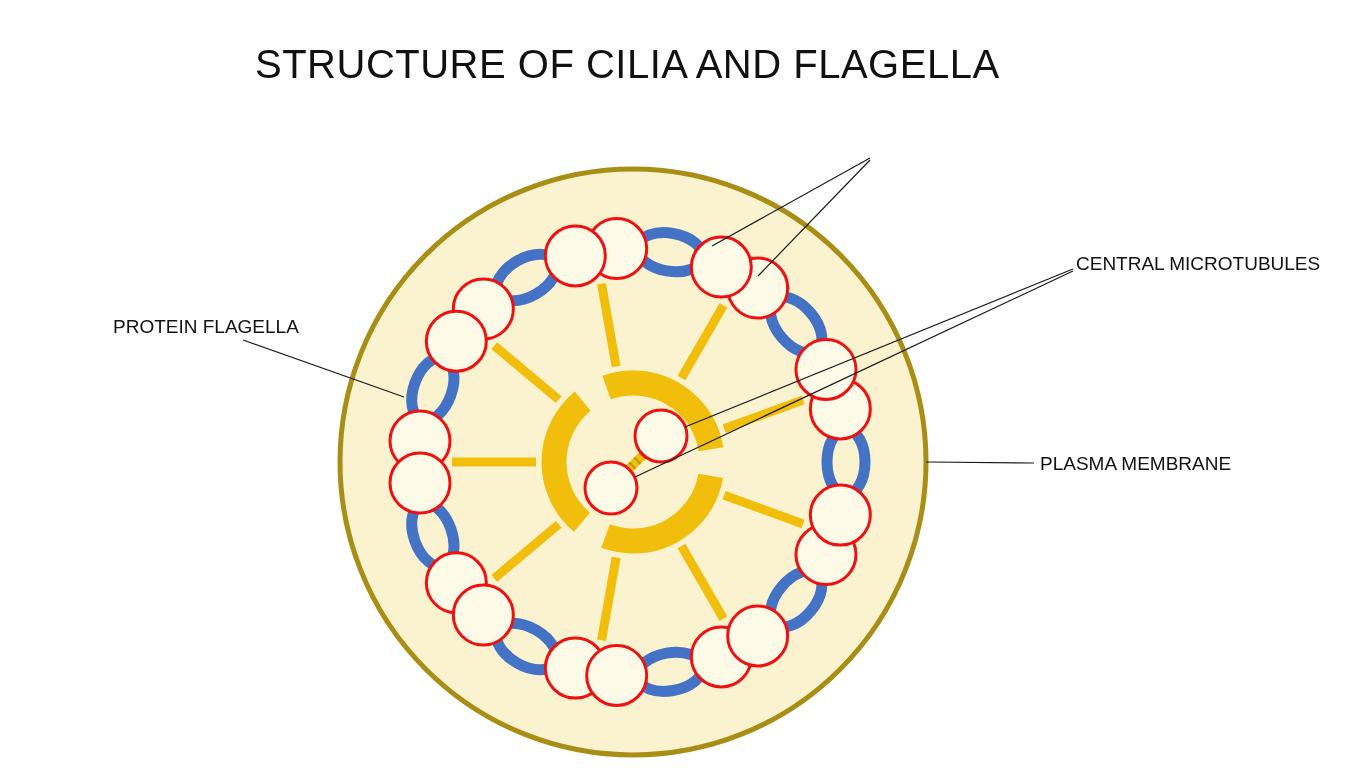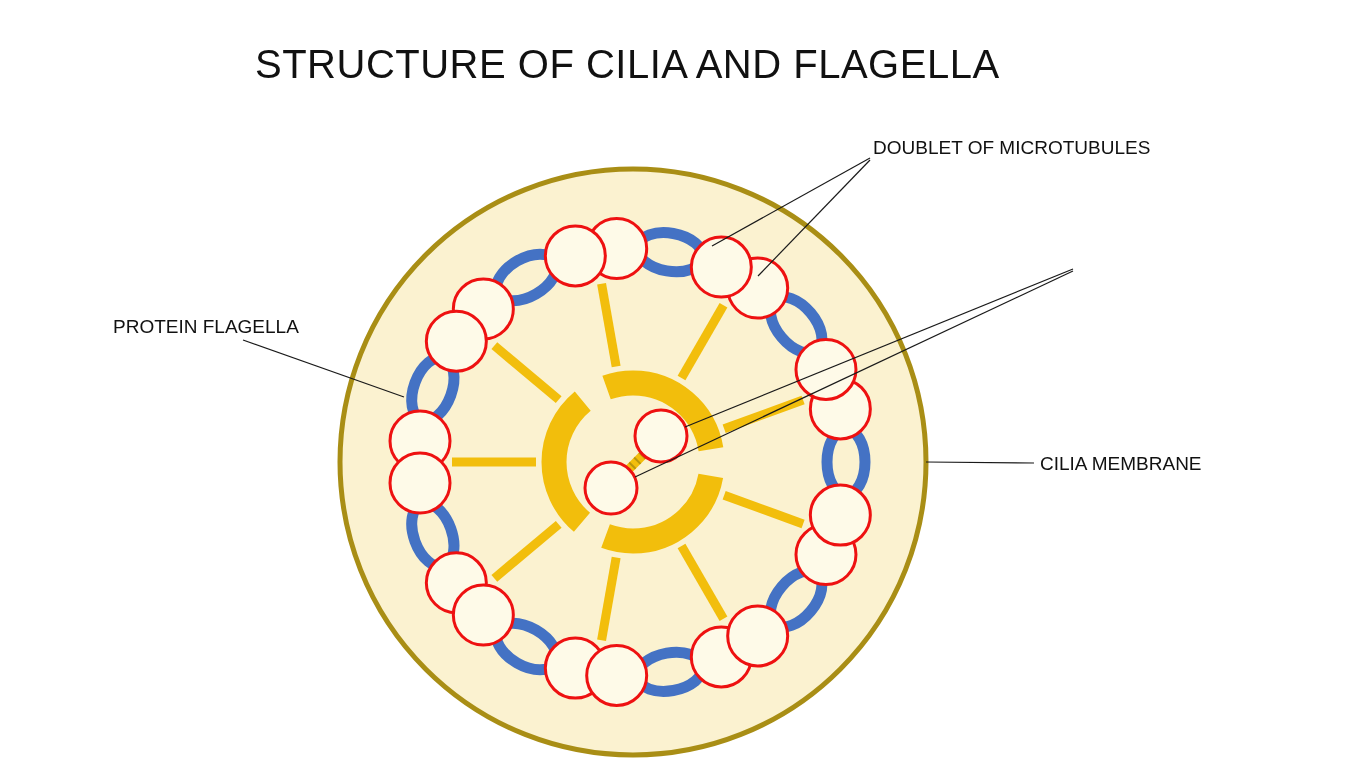--- a/index.html
+++ b/index.html
@@ -72,16 +72,16 @@
       <line x1="870" y1="158" x2="712" y2="246" stroke="#1A1A1A" stroke-width="1.2"></line>
       <line x1="870" y1="160" x2="758" y2="276" stroke="#1A1A1A" stroke-width="1.2"></line>
       <line x1="1073" y1="269" x2="685" y2="427" stroke="#1A1A1A" stroke-width="1.2"></line>
       <line x1="1073" y1="271" x2="635" y2="477" stroke="#1A1A1A" stroke-width="1.2"></line>
       <line x1="243" y1="340" x2="404" y2="397" stroke="#1A1A1A" stroke-width="1.2"></line>
       <line x1="1034" y1="463" x2="926" y2="462" stroke="#1A1A1A" stroke-width="1.2"></line>
     </svg>
 
   <div class="title">STRUCTURE OF CILIA AND FLAGELLA</div>
 
-  <div class="lbl" style="left:873px; top:138px">DOUBLET OF MICROTUBULES</div>
+  <div class="lbl" style="left:1076px; top:254px">CENTRAL MICROTUBULES</div>
   <div class="lbl" style="left:113px; top:317px">PROTEIN FLAGELLA</div>
-  <div class="lbl" style="left:1040px; top:454px">CILIA MEMBRANE</div>
+  <div class="lbl" style="left:1040px; top:454px">PLASMA MEMBRANE</div>
 </div>
 
 </body></html>

